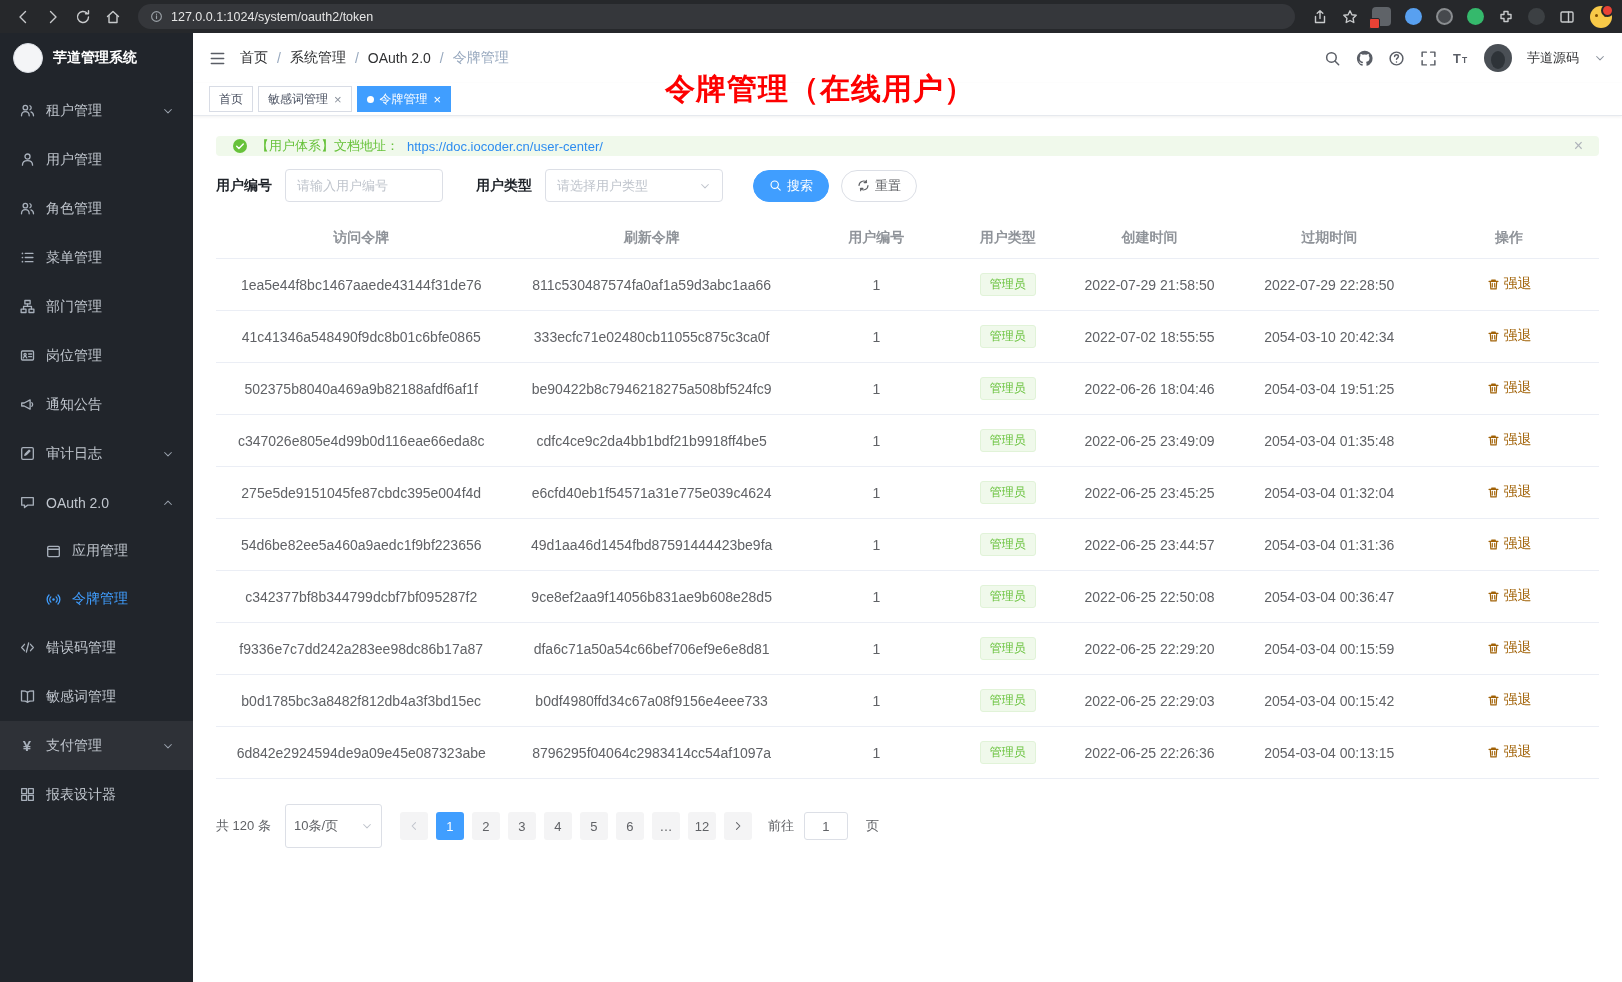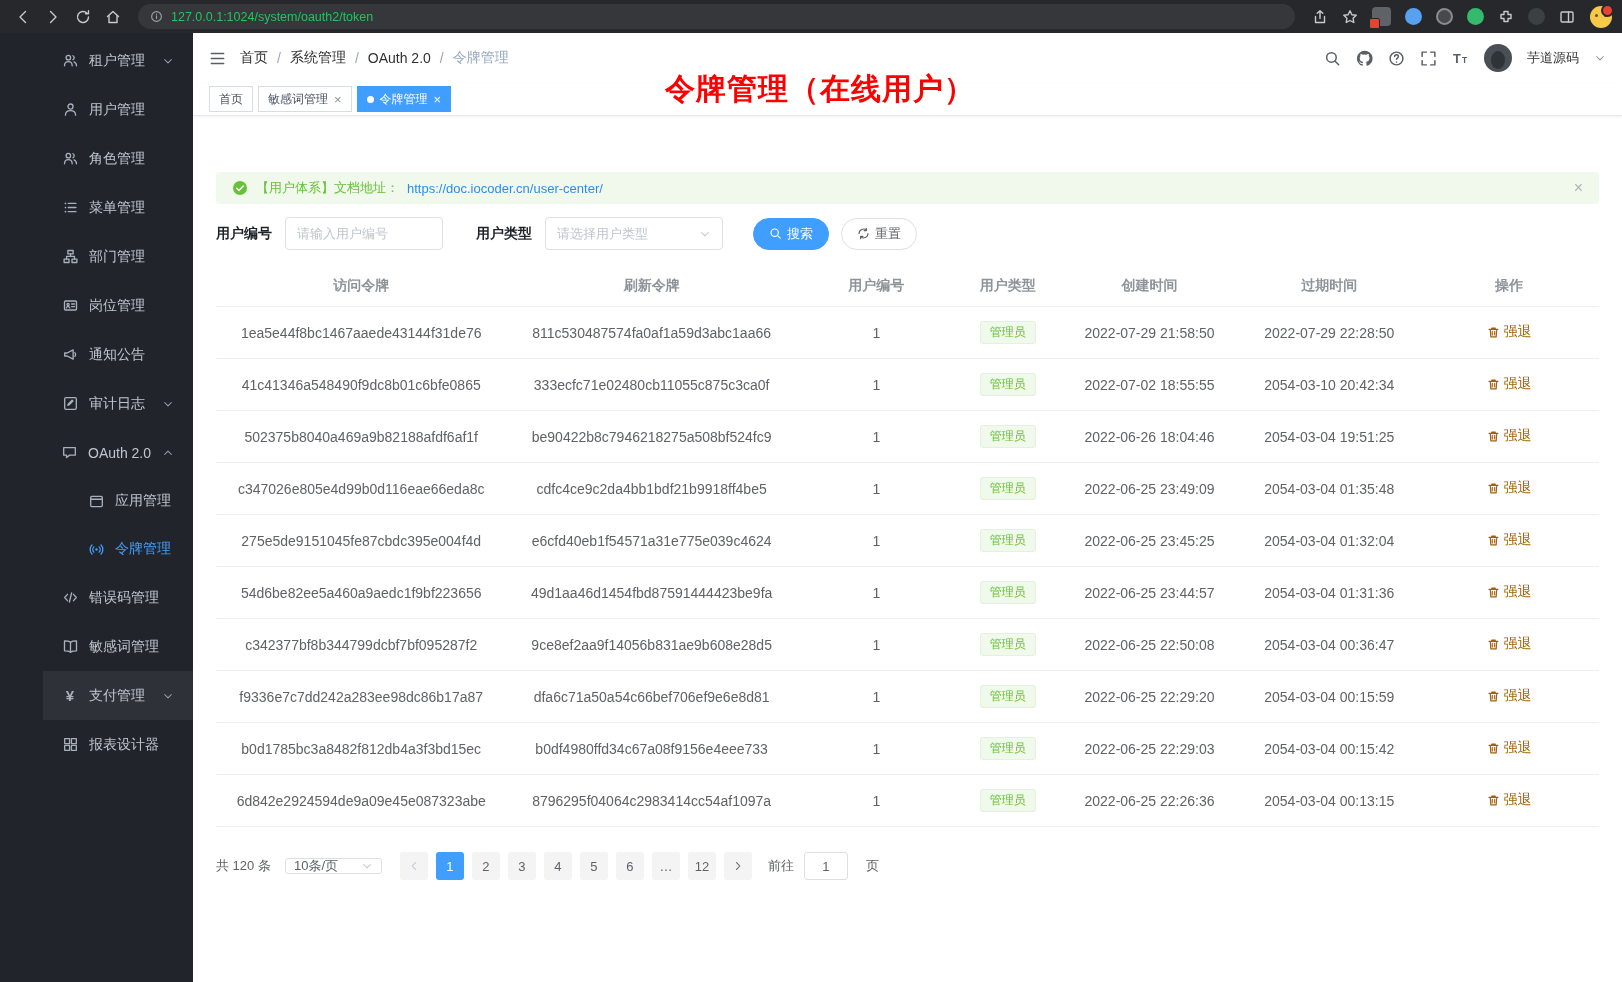--- a/index.html
+++ b/index.html
@@ -3,40 +3,40 @@
 <meta charset="utf-8">
 <style>
   *{margin:0;padding:0;box-sizing:border-box;}
   html,body{width:1622px;height:982px;overflow:hidden;}
   body{font-family:"Liberation Sans","DejaVu Sans",sans-serif;display:flex;flex-direction:column;background:#fff;}
   svg{display:block;}
 
   
   .browser{height:33px;background:#26282b;display:flex;align-items:center;gap:4px;padding:0 10px;flex:0 0 auto;}
   .bico{width:26px;height:26px;border-radius:50%;display:flex;align-items:center;justify-content:center;color:#c8cacc;font-size:16px;cursor:pointer;flex:0 0 auto;}
-  .urlbar{flex:1;height:25px;background:#35373b;border-radius:13px;display:flex;align-items:center;gap:8px;padding:0 12px;margin:0 8px;color:#22c55e;font-size:12.5px;cursor:text;}
+  .urlbar{flex:1;height:25px;background:#35373b;border-radius:13px;display:flex;align-items:center;gap:8px;padding:0 12px;margin:0 8px;color:#e5e5e5;font-size:12.5px;cursor:text;}
   .uico{color:#9aa0a6;font-size:13px;display:flex;}
   .ext-dot{width:17px;height:17px;border-radius:50%;cursor:pointer;flex:0 0 auto;margin:0 5px;}
   .ext-dot.blue{background:#58a0f0;}
   .ext-dot.dark{background:#46494d;border:2px solid #8a8d90;}
   .ext-dot.green{background:#35b96c;}
   .ext-dot.paw{background:#3c4043;}
   .ext-badge{position:relative;width:19px;height:19px;border-radius:4px;background:#5f6368;cursor:pointer;margin:0 5px;flex:0 0 auto;}
   .ext-badge::after{content:'';position:absolute;left:-3px;bottom:-3px;width:9px;height:9px;background:#e94235;border-radius:2px;border:1px solid #26282b;}
   .profile{position:relative;width:22px;height:22px;border-radius:50%;background:#f7c948;cursor:pointer;margin-left:6px;flex:0 0 auto;}
   .profile::before{content:'';position:absolute;left:5px;top:8px;width:3px;height:3px;border-radius:50%;background:#7a4b00;box-shadow:9px 0 0 #7a4b00;}
   .profile::after{content:'';position:absolute;right:-2px;top:-2px;width:9px;height:9px;border-radius:50%;background:#e94235;border:2px solid #26282b;}
 
   
   .app{flex:1;display:flex;min-height:0;}
   .sidebar{width:193px;flex:0 0 auto;background:#21252b;display:flex;flex-direction:column;overflow:hidden;}
   .logo-row{height:50px;display:flex;align-items:center;gap:10px;padding:0 13px;cursor:pointer;flex:0 0 auto;}
   .logo-avatar{width:30px;height:30px;border-radius:50%;background:#f4f5f7;flex:0 0 auto;border:1px solid #d9dde3;}
   .logo-title{color:#fff;font-size:14px;font-weight:bold;white-space:nowrap;}
-  .menu{flex:1;padding-top:3px;padding-left:43px;}
+  .menu{flex:1;padding-top:3px;}
   .menu-item{height:49px;display:flex;align-items:center;gap:11px;padding:0 19px;color:#c0c6ce;font-size:14px;cursor:pointer;white-space:nowrap;}
   .menu-item.hl{background:rgba(255,255,255,.06);}
   .menu-item .mi-ico{display:flex;font-size:15px;color:#a8b0bb;width:16px;justify-content:center;}
   .menu-item .mi-chev{margin-left:auto;display:flex;font-size:12px;color:#9aa2ad;}
   .menu-item.sub{padding-left:45px;height:48px;text-align:right;}
   .menu-item.sub.active{color:#409eff;}
   .menu-item.sub.active .mi-ico{color:#409eff;}
   .yen-ico{font-size:15px;font-weight:bold;line-height:1;}
 
   
@@ -57,21 +57,21 @@
   
   .tabbar{height:33px;display:flex;align-items:center;gap:5px;padding:0 16px;border-bottom:1px solid #e6e9ee;box-shadow:0 1px 3px rgba(0,0,0,.06);flex:0 0 auto;}
   .tab{height:26px;display:inline-flex;align-items:center;gap:6px;padding:0 9px;border:1px solid #d8dce5;background:#fff;color:#495060;font-size:12px;cursor:pointer;}
   .tab .tab-close{font-size:13px;color:#8a919c;line-height:1;cursor:pointer;}
   .tab.active{background:#409eff;border-color:#409eff;color:#fff;}
   .tab.active .tab-close{color:#fff;}
   .tab-dot{width:7px;height:7px;border-radius:50%;background:#fff;flex:0 0 auto;}
 
   
   .content{flex:1;padding:20px 23px 0;overflow:hidden;}
-  .alert{height:32px;background:#f0f9eb;border-radius:4px;display:flex;align-items:center;gap:8px;padding:0 16px;font-size:13px;color:#67c23a;margin-top:36px;}
+  .alert{height:20px;background:#f0f9eb;border-radius:4px;display:flex;align-items:center;gap:8px;padding:0 16px;font-size:13px;color:#67c23a;}
   .check{display:flex;font-size:16px;}
   .alert-link{color:#2d8cf0;text-decoration:none;cursor:pointer;}
   .alert-close{margin-left:auto;color:#aeb3ba;font-size:16px;cursor:pointer;line-height:1;}
 
   .filters{display:flex;align-items:center;margin-top:13px;}
   .f-label{font-size:14px;font-weight:bold;color:#1f2329;margin-right:13px;white-space:nowrap;}
   .f-input{width:158px;height:33px;border:1px solid #dcdfe6;border-radius:4px;padding:0 11px;font-size:13px;color:#606266;outline:none;font-family:inherit;margin-right:33px;}
   .f-input::placeholder{color:#bfc4cc;}
   .f-select{width:178px;height:33px;border:1px solid #dcdfe6;border-radius:4px;display:flex;align-items:center;justify-content:space-between;padding:0 11px;cursor:pointer;background:#fff;}
   .sel-ph{font-size:13px;color:#bfc4cc;}
@@ -82,21 +82,21 @@
 
   .grid{width:100%;border-collapse:collapse;margin-top:16px;table-layout:fixed;}
   .grid th{font-size:14px;color:#8f9399;font-weight:bold;padding:11px 4px;border-bottom:1px solid #ebeef5;text-align:center;white-space:nowrap;}
   .grid td{font-size:14px;color:#606266;padding:14px 4px;border-bottom:1px solid #ebeef5;text-align:center;white-space:nowrap;overflow:hidden;}
   .tag-success{display:inline-block;padding:0 9px;height:23px;line-height:21px;font-size:12px;color:#67c23a;background:#f0f9eb;border:1px solid #e1f3d8;border-radius:3px;}
   .action-link{display:inline-flex;align-items:center;gap:4px;color:#a16207;font-size:14px;cursor:pointer;}
   .action-link .t-ico{display:flex;font-size:13px;}
 
   .pager{display:flex;align-items:center;margin-top:25px;padding-right:52px;font-size:13px;color:#606266;}
   .pg-total{margin-right:14px;white-space:nowrap;}
-  .pg-size{width:97px;height:16px;border:1px solid #dcdfe6;border-radius:3px;display:flex;align-items:center;justify-content:space-between;padding:0 8px;cursor:pointer;margin-right:14px;color:#606266;background:#fff;}
+  .pg-size{width:97px;height:44px;border:1px solid #dcdfe6;border-radius:3px;display:flex;align-items:center;justify-content:space-between;padding:0 8px;cursor:pointer;margin-right:14px;color:#606266;background:#fff;}
   .pg-pages{display:inline-flex;align-items:center;}
   .page-btn{min-width:28px;height:28px;border-radius:3px;background:#f4f4f5;display:inline-flex;align-items:center;justify-content:center;margin:0 4px;font-size:13px;color:#606266;cursor:pointer;padding:0 4px;}
   .page-btn.active{background:#409eff;color:#fff;}
   .page-btn.nav{font-size:12px;}
   .page-btn.prev{color:#c0c4cc;}
   .pg-goto-label{margin:0 4px 0 12px;white-space:nowrap;}
   .pg-goto-input{width:44px;height:28px;border:1px solid #dcdfe6;border-radius:3px;text-align:center;font-size:13px;color:#606266;outline:none;font-family:inherit;margin:0 6px;}
 </style>
 </head>
 <body>
@@ -159,20 +159,24 @@
         <rect x="2" y="3" width="12" height="10" rx="1.2"></rect>
         <path d="M9.5 3v10"></path>
       </svg>
     </span>
   <span class="profile"></span>
 </div>
 
 <div class="app">
 
   <aside class="sidebar">
+    <div class="logo-row">
+      <span class="logo-avatar"></span>
+      <span class="logo-title">芋道管理系统</span>
+    </div>
     <nav class="menu">
         <div class="menu-item">
           <span class="mi-ico">
             <svg width="1em" height="1em" viewBox="0 0 16 16" fill="none" stroke="currentColor" stroke-width="1.4" stroke-linecap="round" stroke-linejoin="round">
               <circle cx="5.7" cy="5" r="2.4"></circle>
               <path d="M1.6 13.6c0-2.8 1.8-4.4 4.1-4.4s4.1 1.6 4.1 4.4"></path>
               <path d="M10.6 2.9a2.4 2.4 0 0 1 0 4.3"></path>
               <path d="M11.7 9.5c1.7.6 2.7 2.1 2.7 4.1"></path>
             </svg>
           </span>

